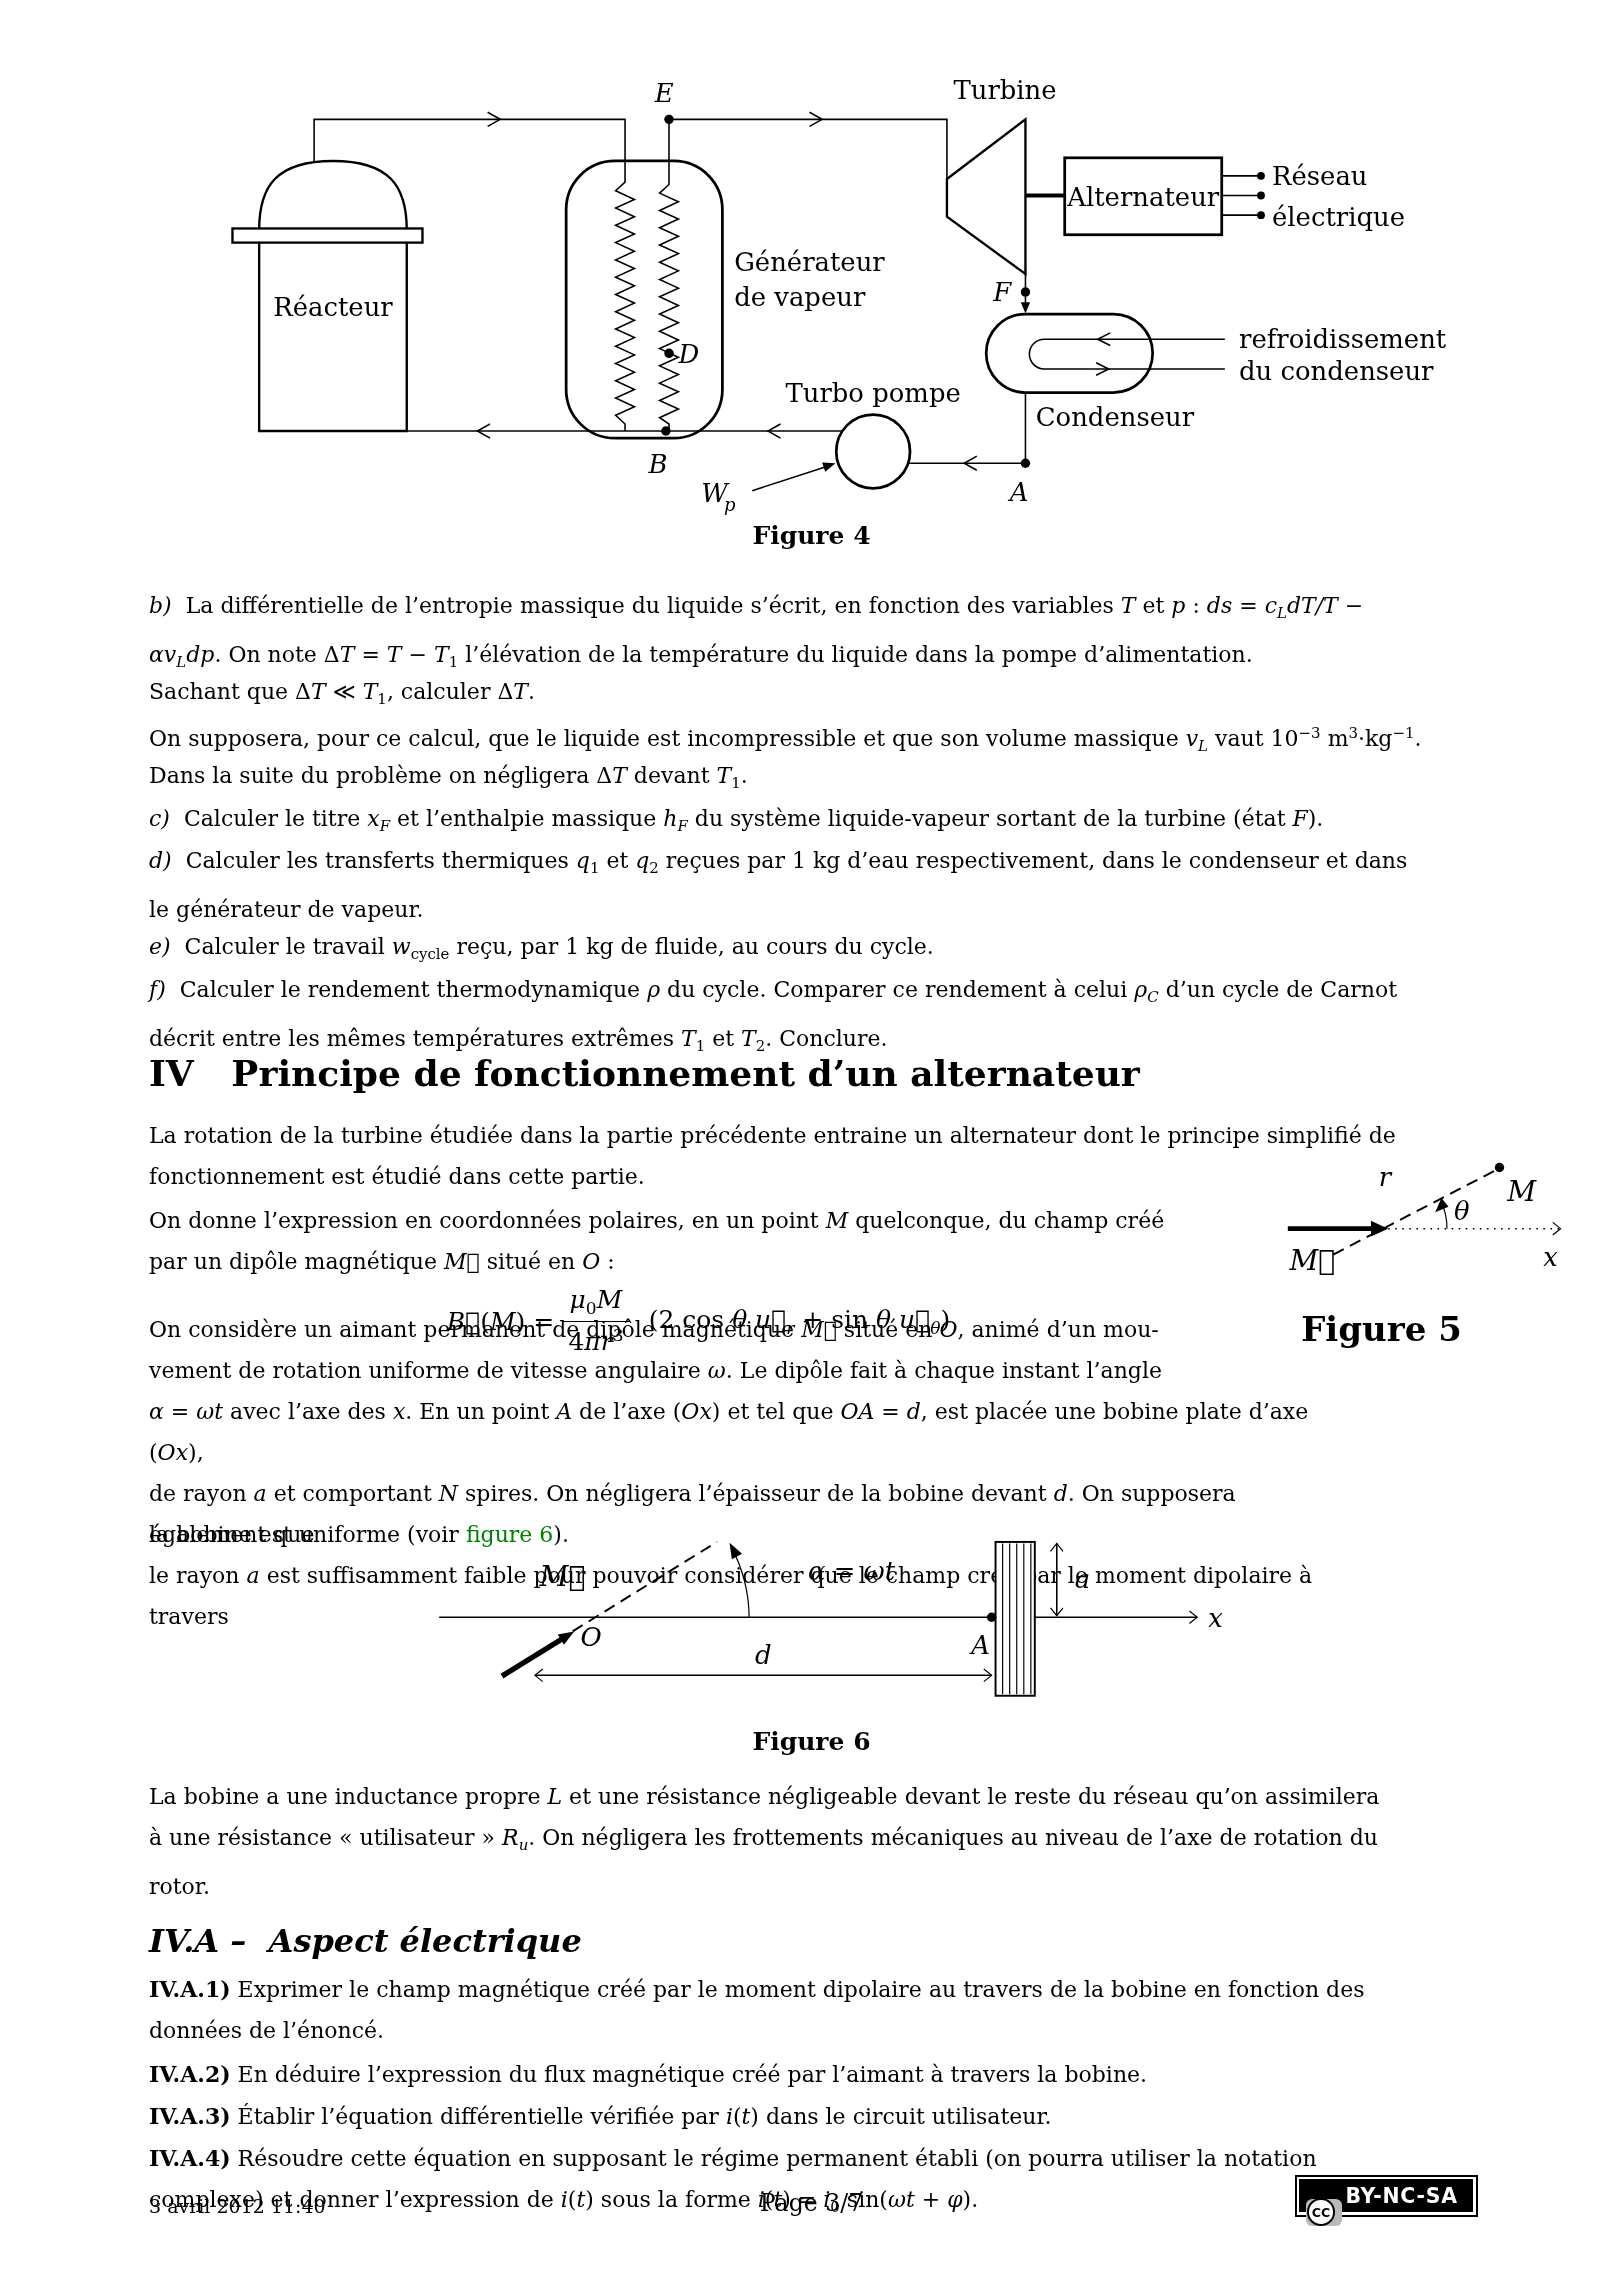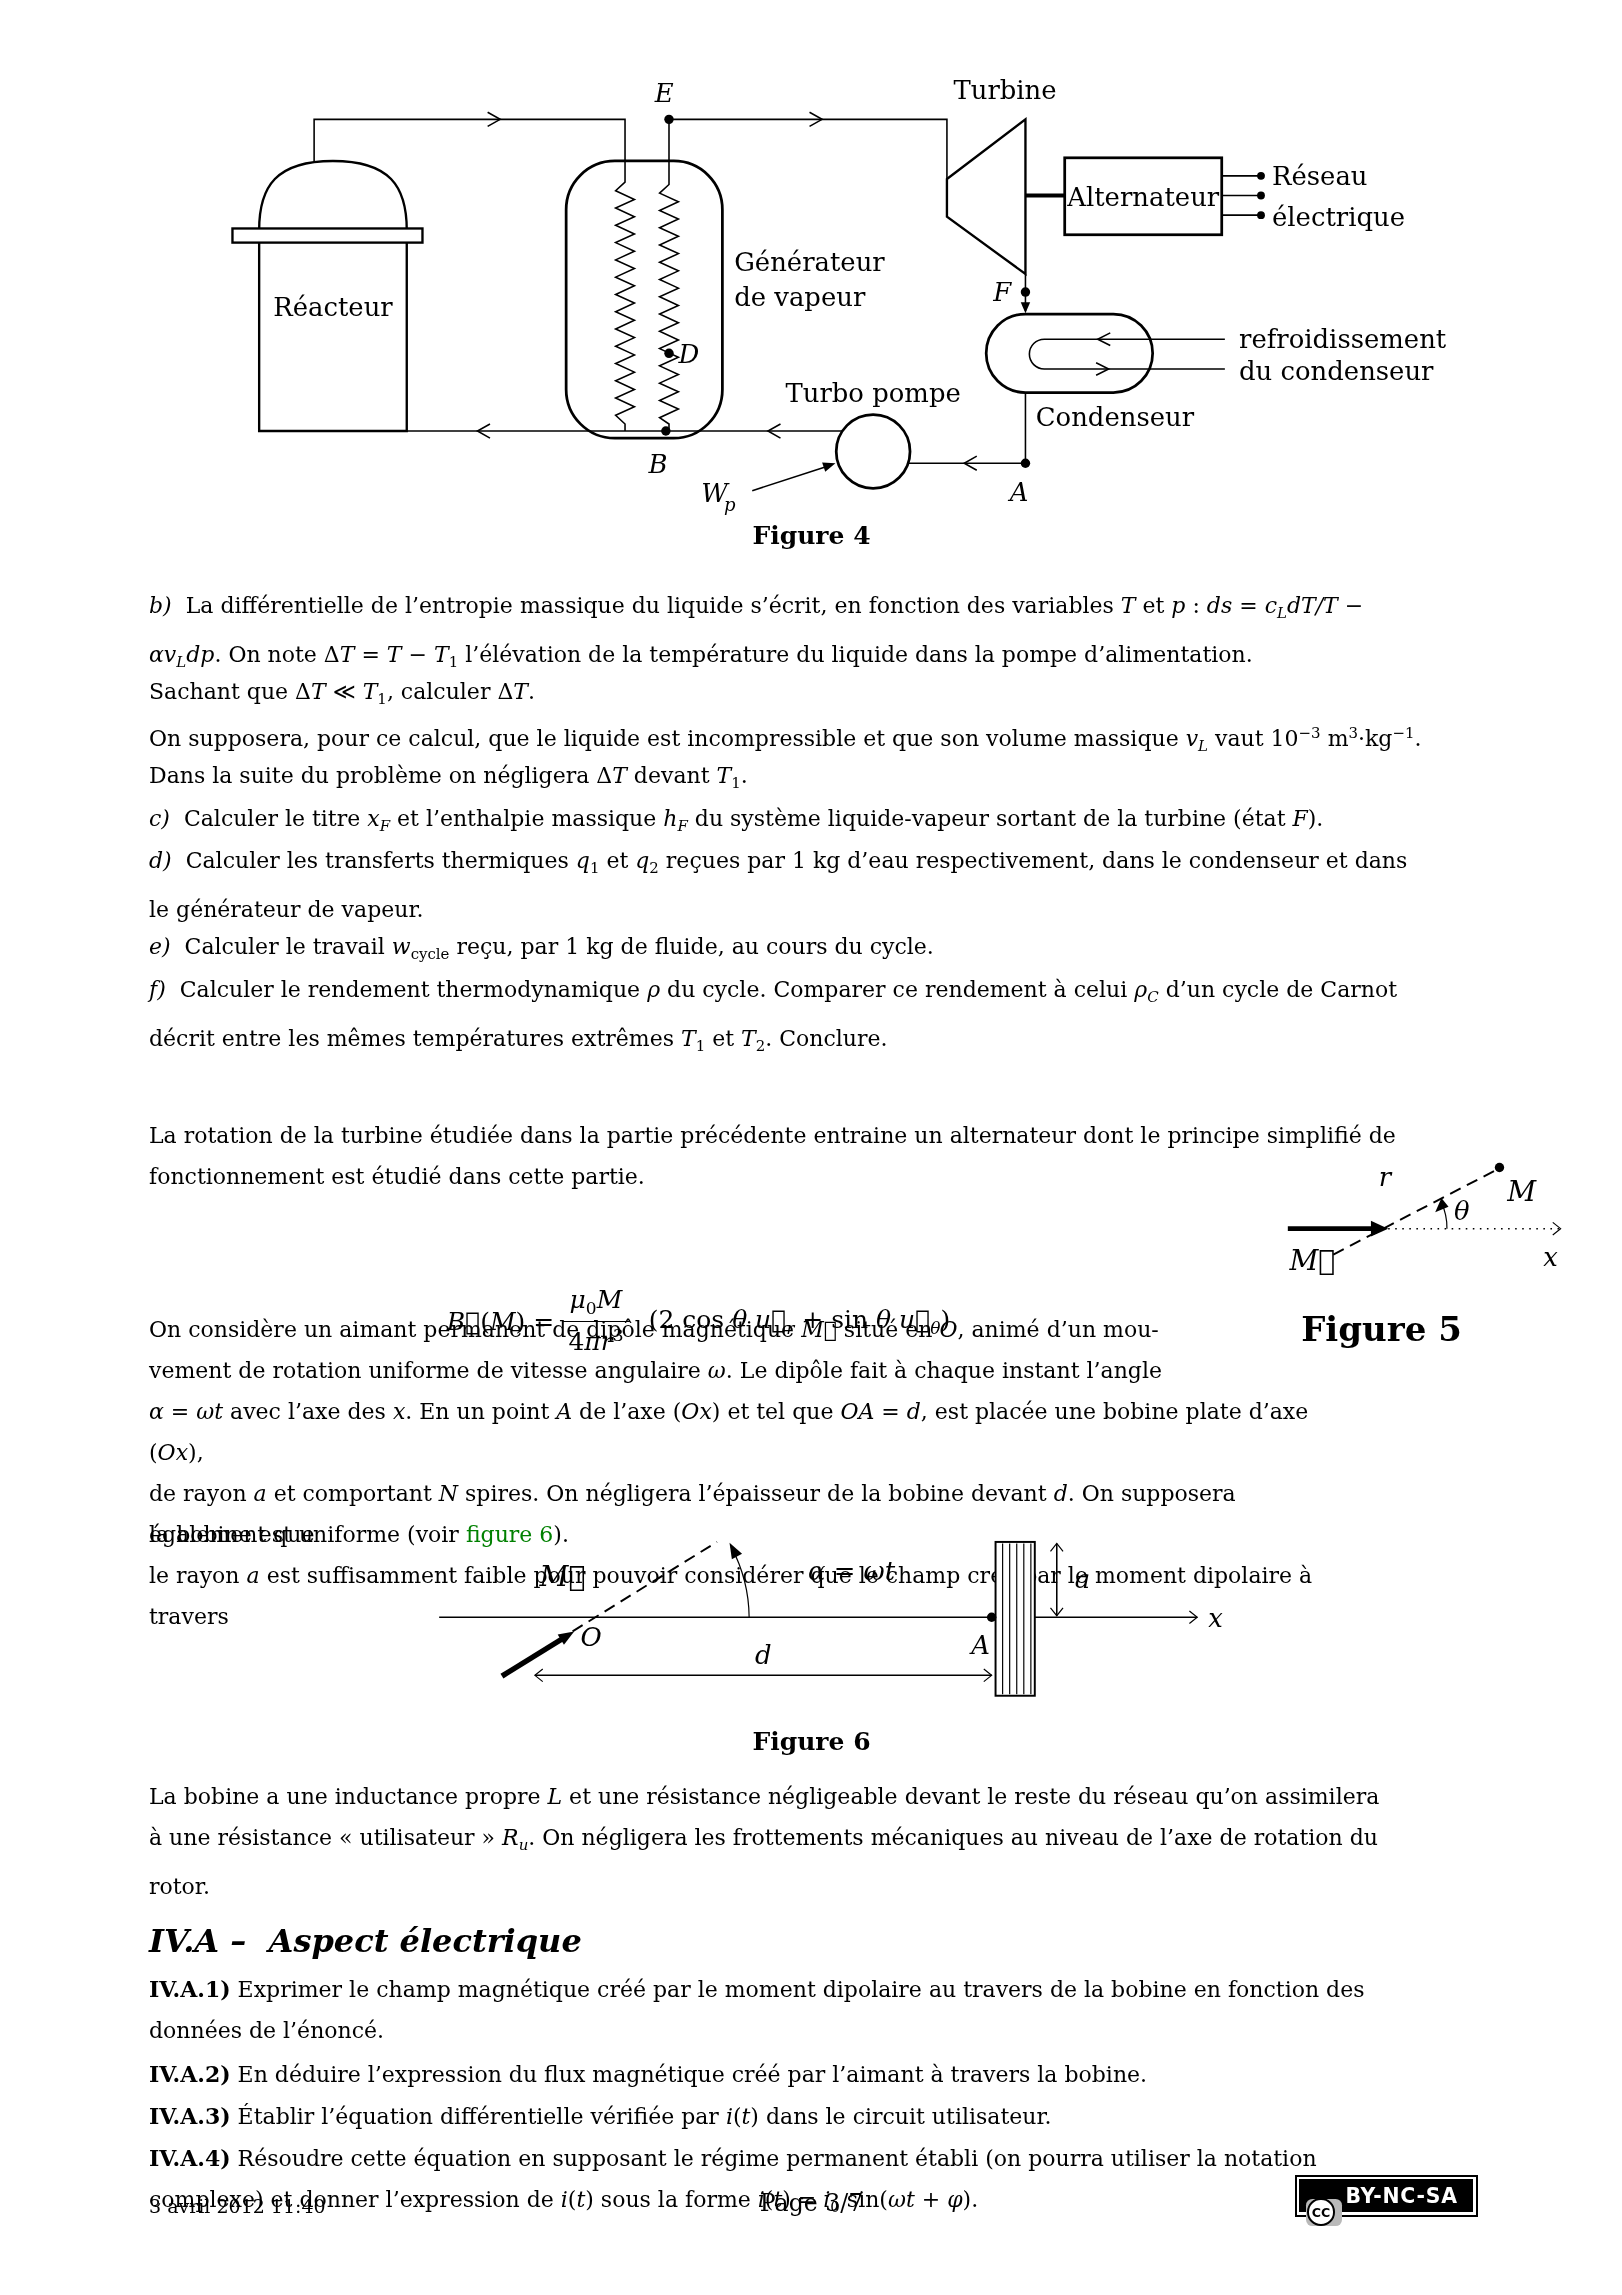--- a/index.html
+++ b/index.html
@@ -173,21 +173,23 @@
 
   <div class="para" style="top:585px"><i>b)</i>&nbsp; La différentielle de l’entropie massique du liquide s’écrit, en fonction des variables <i>T</i> et <i>p</i> : <i>ds</i> = <i>c<sub>L</sub>dT/T</i> −<br><i>αv<sub>L</sub>dp</i>. On note Δ<i>T</i> = <i>T</i> − <i>T</i><sub>1</sub> l’élévation de la température du liquide dans la pompe d’alimentation.</div>
   <div class="para" style="top:671px">Sachant que Δ<i>T</i> ≪ <i>T</i><sub>1</sub>, calculer Δ<i>T</i>.</div>
   <div class="para" style="top:713px">On supposera, pour ce calcul, que le liquide est incompressible et que son volume massique <i>v<sub>L</sub></i> vaut 10<sup>−3</sup> m<sup>3</sup>·kg<sup>−1</sup>.</div>
   <div class="para" style="top:755px">Dans la suite du problème on négligera Δ<i>T</i> devant <i>T</i><sub>1</sub>.</div>
   <div class="para" style="top:798px"><i>c)</i>&nbsp; Calculer le titre <i>x<sub>F</sub></i> et l’enthalpie massique <i>h<sub>F</sub></i> du système liquide-vapeur sortant de la turbine (état <i>F</i>).</div>
   <div class="para" style="top:840px"><i>d)</i>&nbsp; Calculer les transferts thermiques <i>q</i><sub>1</sub> et <i>q</i><sub>2</sub> reçues par 1 kg d’eau respectivement, dans le condenseur et dans<br>le générateur de vapeur.</div>
   <div class="para" style="top:926px"><i>e)</i>&nbsp; Calculer le travail <i>w</i><sub>cycle</sub> reçu, par 1 kg de fluide, au cours du cycle.</div>
   <div class="para" style="top:969px"><i>f)</i>&nbsp; Calculer le rendement thermodynamique <i>ρ</i> du cycle. Comparer ce rendement à celui <i>ρ<sub>C</sub></i> d’un cycle de Carnot<br>décrit entre les mêmes températures extrêmes <i>T</i><sub>1</sub> et <i>T</i><sub>2</sub>. Conclure.</div>
 
+  <div class="h-main" style="top:1052px">IV&nbsp;&nbsp;&nbsp;Principe de fonctionnement d’un alternateur</div>
   <div class="para" style="top:1115px">La rotation de la turbine étudiée dans la partie précédente entraine un alternateur dont le principe simplifié de<br>fonctionnement est étudié dans cette partie.</div>
+  <div class="para" style="top:1200px">On donne l’expression en coordonnées polaires, en un point <i>M</i> quelconque, du champ créé<br>par un dipôle magnétique <i>M⃗</i> situé en <i>O</i> :</div>
 
   <div class="eq-row" style="top:1278px;height:86px">
     <span><i>B⃗</i>(<i>M</i>) =</span>
     <span class="frac">
       <span class="num"><i>μ</i><sub>0</sub><i>M</i></span>
       <span class="den">4<i>πr</i><sup>3</sup></span>
     </span>
     <span class="gap"></span>
     <span>(2 cos <i>θ u⃗<sub>r</sub></i> + sin <i>θ u⃗<sub>θ</sub></i>)</span>
   </div>

